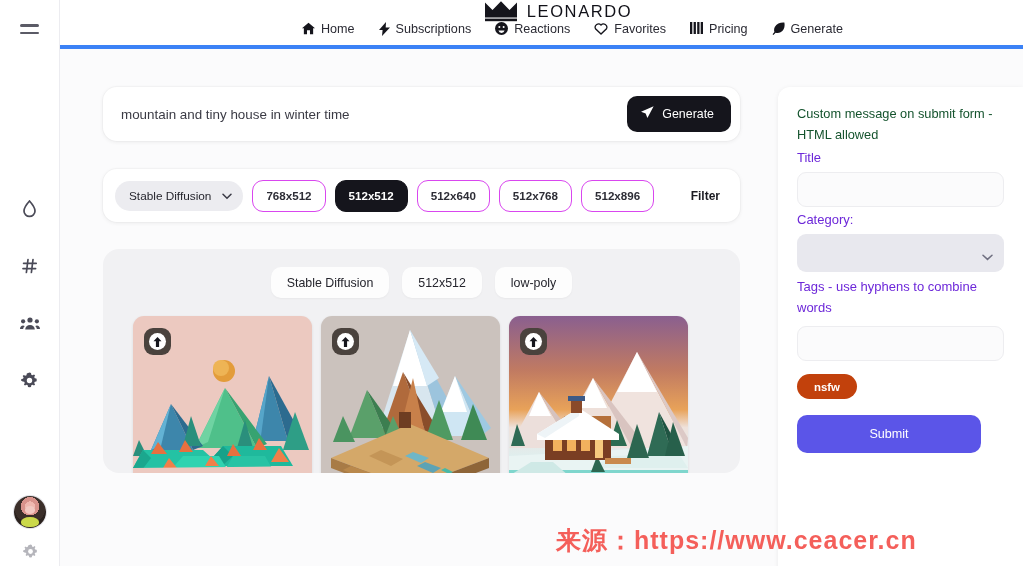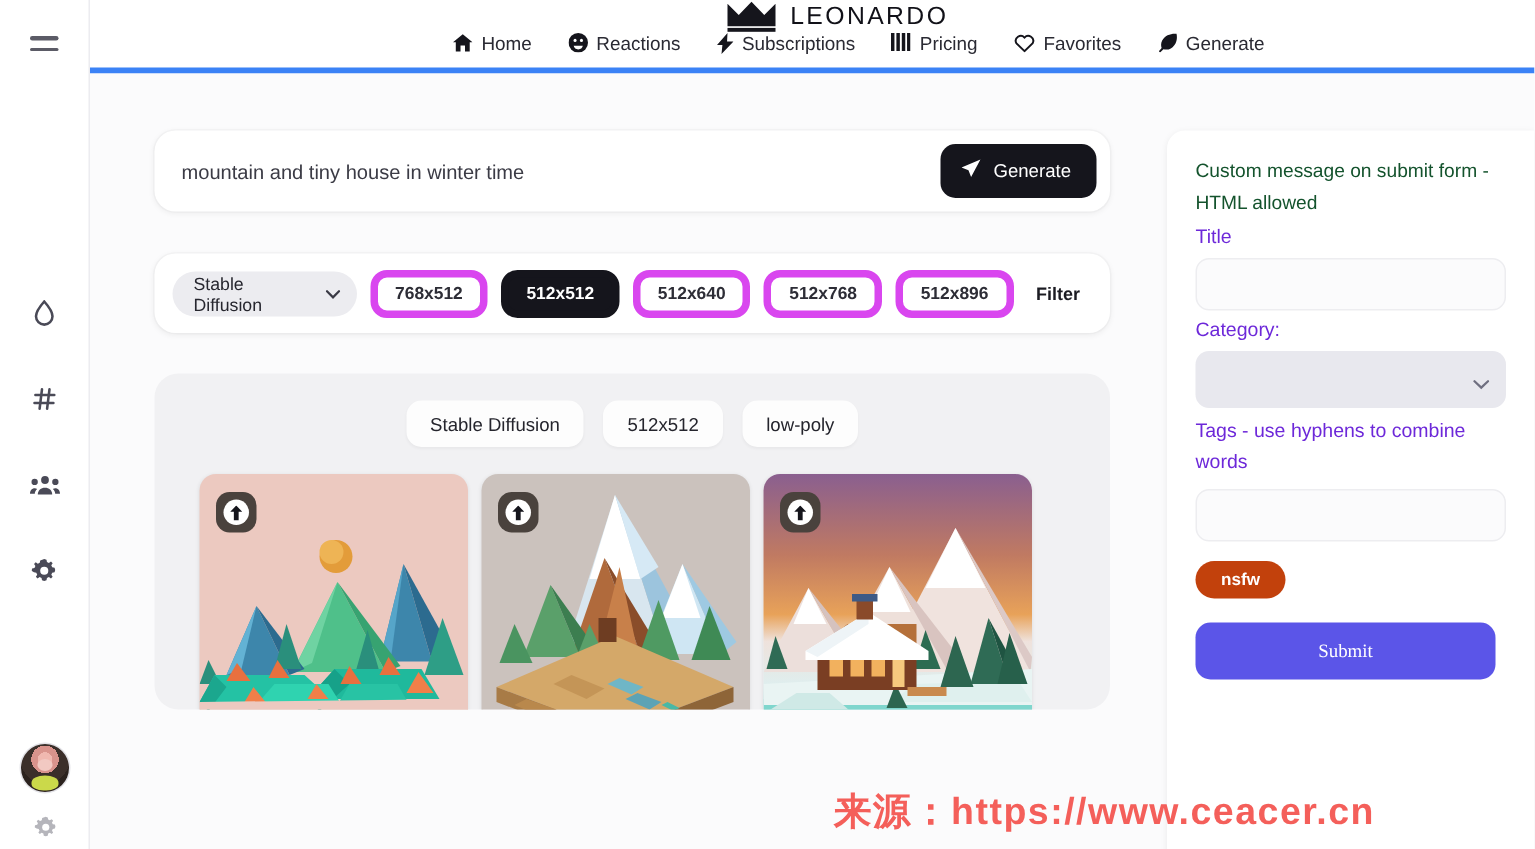--- a/index.html
+++ b/index.html
@@ -112,21 +112,21 @@
     margin-top:28px; width:637px; height:53px; background:#fff; border-radius:14px;
     box-shadow: 0 1px 4px rgba(22,22,33,.07), 0 0 0 1px rgba(22,22,33,.025);
     display:flex; align-items:center; padding:0 14px 0 12px; gap:9px;
   }
   .model-select {
     height:30px; border-radius:15px; background:#ececf0; display:flex; align-items:center;
     gap:11px; padding:0 11px 0 14px; font-size:11.8px; color:#26262e; cursor:pointer;
   }
   .size-pill {
     height:32px; min-width:54px; padding:0 13px; border-radius:11px; background:#fff;
-    border:5px solid #d946ef; display:flex; align-items:center; justify-content:center;
+    border:1px solid #d946ef; display:flex; align-items:center; justify-content:center;
     font-size:11.6px; color:#2d2d36; cursor:pointer; font-weight:700;
   }
   .size-pill.sel { background:#15151c; color:#fff; border-color:#15151c; }
   .filter-btn {
     margin-left:auto; font-size:12px; font-weight:700; color:#1b1b22; cursor:pointer;
     padding:6px 6px;
   }
 
   .results-card {
     margin-top:27px; width:637px; height:224px; background:#f1f1f3; border-radius:16px;
@@ -174,23 +174,23 @@
     position:relative; display:flex; align-items:center; cursor:pointer;
   }
   .rp-select-wrap { position:relative; }
   .rp-select-wrap .chev { position:absolute; right:11px; top:13px; color:#6f6f80; pointer-events:none; }
   .rp-label.multi { line-height:1.6; }
   .nsfw-tag {
     display:inline-flex; align-items:center; height:25px; padding:0 17px; border-radius:13px;
     background:#c2410c; color:#fff; font-size:11.4px; font-weight:700; margin-top:13px; cursor:pointer;
   }
   .submit-btn {
-    margin-top:16px; width:200px; height:38px; border-radius:10px; background:#5b55e8;
+    margin-top:16px; width:184px; height:38px; border-radius:10px; background:#5b55e8;
     color:#fff; font-size:12.6px; display:flex; align-items:center; justify-content:center;
-    cursor:pointer; border:none; font-family:Liberation Serif, serif;
+    cursor:pointer; border:none; font-family:Liberation Sans, sans-serif;
   }
 
   
   .watermark {
     position:absolute; left:556px; top:524px; font-size:25px; font-weight:700;
     color:#f4524d; letter-spacing:1px; white-space:nowrap; pointer-events:none;
     font-family:"Liberation Sans", sans-serif; opacity:.92;
   }
 </style>
 </head>
@@ -259,55 +259,55 @@
       <div class="nav-item">
         <span class="nico">
           <svg width="13" height="13" viewBox="0 0 14 14" fill="currentColor">
               <path d="M7 .9 0 6.6h2v6.6h3.4V9h3.2v4.2H12V6.6h2z"></path>
             </svg>
         </span>
         <span>Home</span>
       </div>
       <div class="nav-item">
         <span class="nico">
+          <svg width="11" height="14" viewBox="0 0 11 14" fill="currentColor">
+              <path d="M7 0 0 8h3.6L3 14 11 5.6H6.7z"></path>
+            </svg>
+        </span>
+        <span>Subscriptions</span>
+      </div>
+      <div class="nav-item">
+        <span class="nico">
           <svg width="13" height="13" viewBox="0 0 14 14" fill="currentColor">
               <circle cx="7" cy="7" r="7"></circle>
               <circle cx="4.7" cy="5.3" r="1.1" fill="#fff"></circle>
               <circle cx="9.3" cy="5.3" r="1.1" fill="#fff"></circle>
               <path d="M3.7 9.2h6.6a3.4 3.4 0 0 1-6.6 0z" fill="#fff"></path>
             </svg>
         </span>
         <span>Reactions</span>
       </div>
       <div class="nav-item">
         <span class="nico">
-          <svg width="11" height="14" viewBox="0 0 11 14" fill="currentColor">
-              <path d="M7 0 0 8h3.6L3 14 11 5.6H6.7z"></path>
-            </svg>
-        </span>
-        <span>Subscriptions</span>
+          <svg width="14" height="13" viewBox="0 0 15 14">
+              <path d="M7.5 13 1.6 7.3a3.6 3.6 0 0 1 5.9-4 3.6 3.6 0 0 1 5.9 4z" fill="none" stroke="currentColor" stroke-width="1.4"></path>
+            </svg>
+        </span>
+        <span>Favorites</span>
       </div>
       <div class="nav-item">
         <span class="nico">
           <svg width="13" height="12" viewBox="0 0 13 12" fill="currentColor">
               <rect x="0" y="0" width="2.3" height="12"></rect>
               <rect x="3.6" y="0" width="2.3" height="12"></rect>
               <rect x="7.2" y="0" width="2.3" height="12"></rect>
               <rect x="10.7" y="0" width="2.3" height="12"></rect>
             </svg>
         </span>
         <span>Pricing</span>
-      </div>
-      <div class="nav-item">
-        <span class="nico">
-          <svg width="14" height="13" viewBox="0 0 15 14">
-              <path d="M7.5 13 1.6 7.3a3.6 3.6 0 0 1 5.9-4 3.6 3.6 0 0 1 5.9 4z" fill="none" stroke="currentColor" stroke-width="1.4"></path>
-            </svg>
-        </span>
-        <span>Favorites</span>
       </div>
       <div class="nav-item active">
         <span class="nico">
           <svg width="13" height="13" viewBox="0 0 14 14" fill="currentColor">
               <path d="M13.3.6C9.5.2 5 1.6 3 5.4c-1 1.9-.9 3.9-.4 5.3L.6 13.1l.9.9 2.4-2.4c1.5.5 3.5.5 5.3-.5 3.8-2.1 5-6.6 4.1-10.5z"></path>
             </svg>
         </span>
         <span>Generate</span>
       </div>
     </div>

